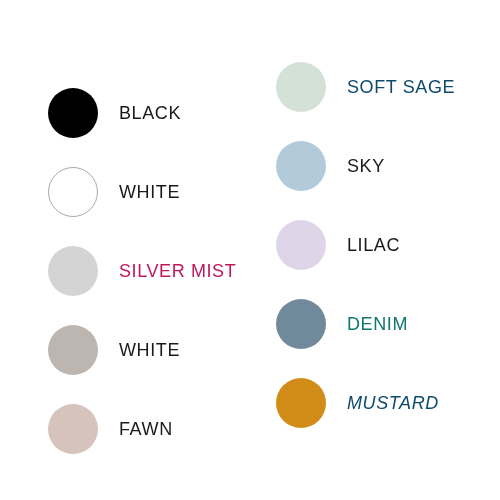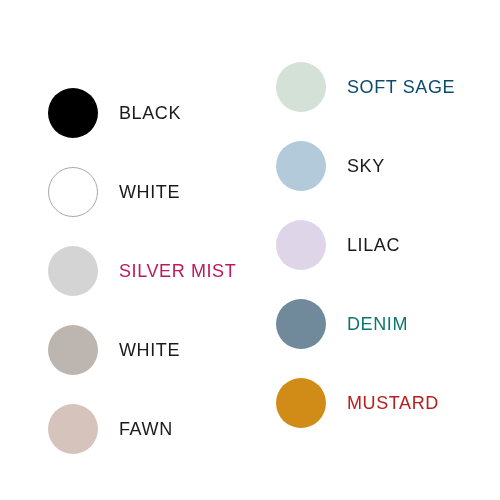--- a/index.html
+++ b/index.html
@@ -124,18 +124,18 @@
       <div class="swatch-row">
         <span class="swatch-dot" style="background-color: rgb(222, 213, 232);"></span>
         <span class="swatch-label" style="color: rgb(26, 26, 26);">LILAC</span>
       </div>
       <div class="swatch-row">
         <span class="swatch-dot" style="background-color: rgb(113, 138, 155);"></span>
         <span class="swatch-label" style="color: #0f766e;">DENIM</span>
       </div>
       <div class="swatch-row">
         <span class="swatch-dot" style="background-color: rgb(208, 140, 23);"></span>
-        <span class="swatch-label" style="color: #b91c1c;">MUSTARD</span>
+        <span class="swatch-label" style="color: #0c4a6e; font-style: italic;">MUSTARD</span>
       </div>
     </div>
 
   </div>
 </div>
 
 </body></html>

